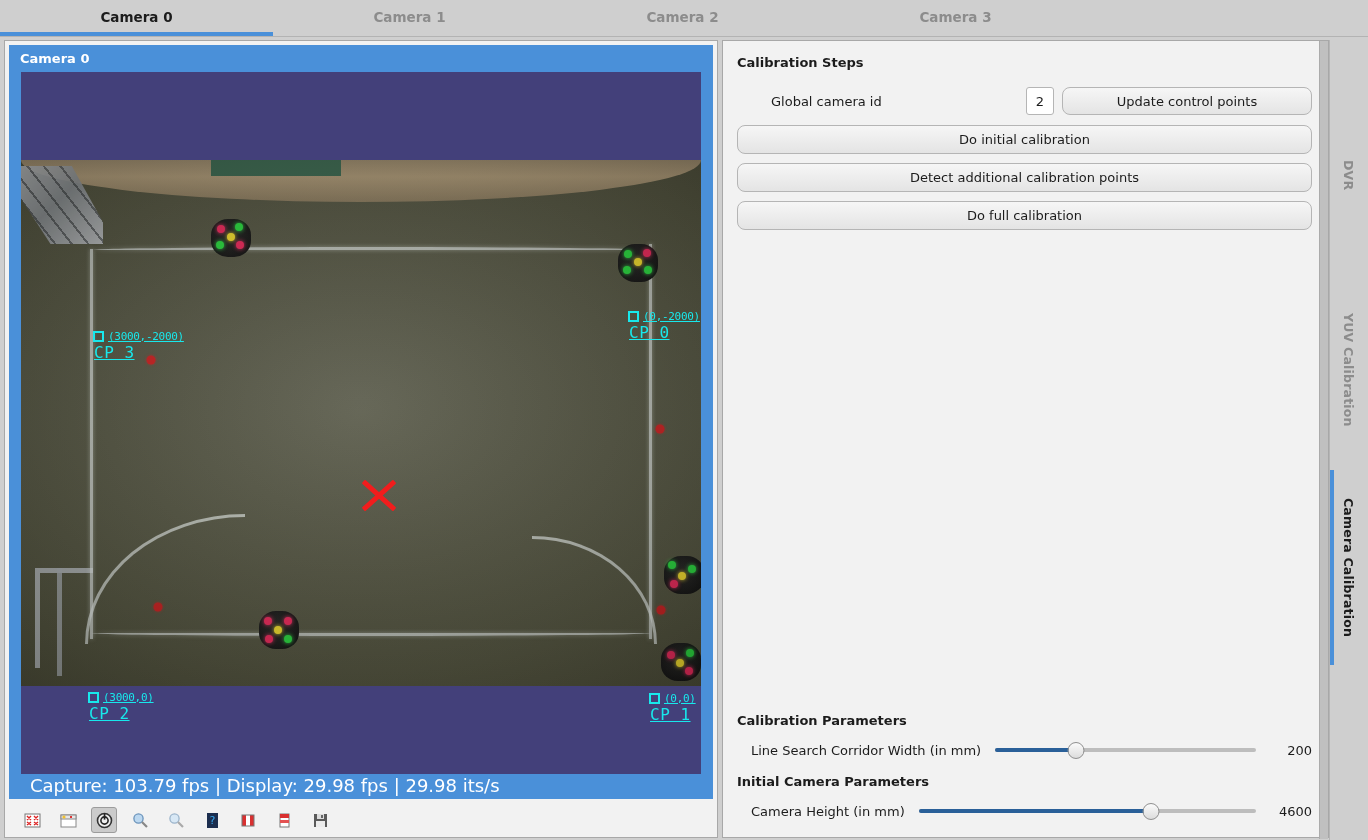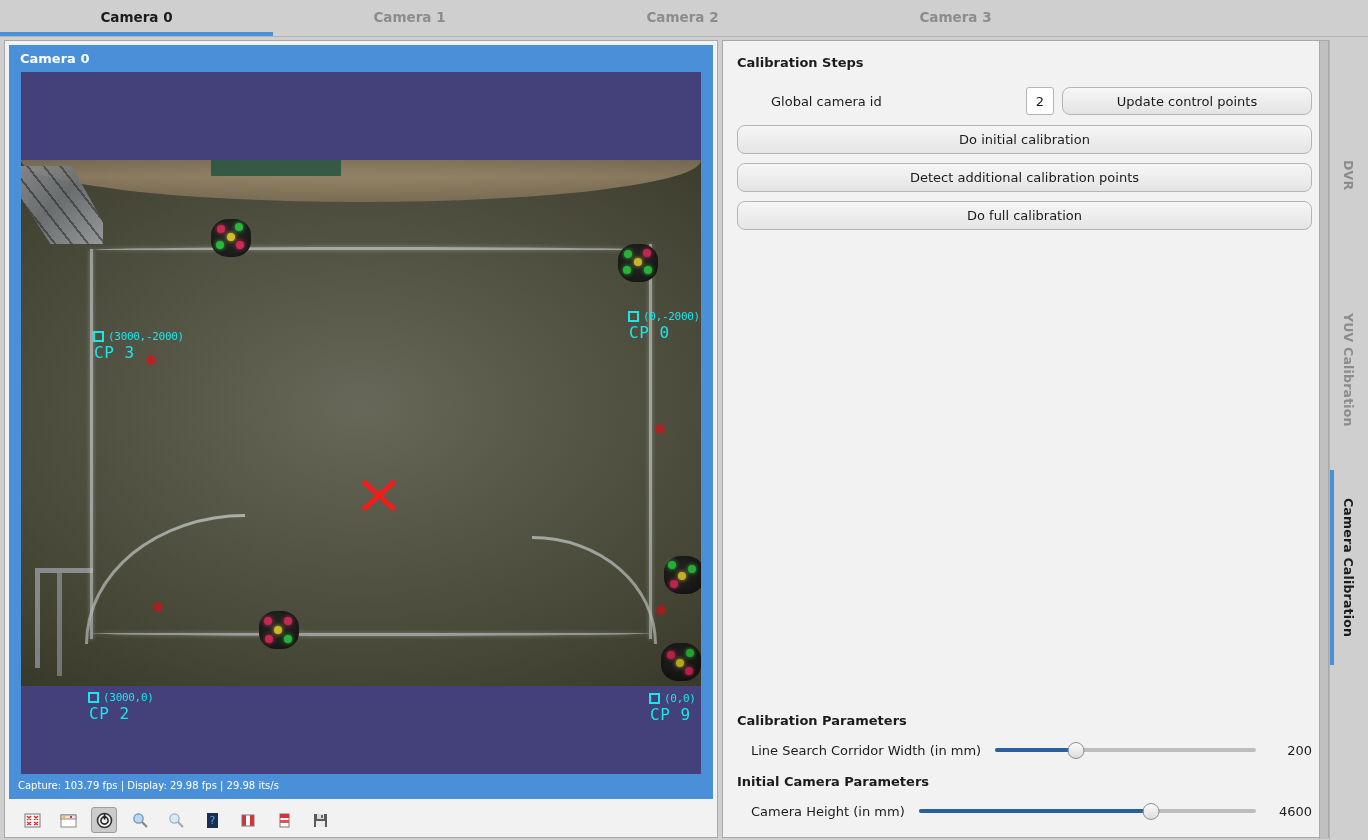--- a/index.html
+++ b/index.html
@@ -59,21 +59,21 @@
     color: #ffffff; font-size: 13px; font-weight: bold;
     padding-left: 10px;
   }
   .cam-view {
     margin: 0 11px; flex: 1;
     position: relative; overflow: hidden;
     background: #43407a;
   }
   .cam-status {
     height: 24px; line-height: 24px; color: #ffffff;
-    font-size: 10px; padding-left: 8px;
+    font-size: 18px; padding-left: 20px;
   }
   .cam-toolbar {
     height: 34px; display: flex; align-items: center;
     padding-left: 14px; gap: 10px; background: #f2f2f2;
   }
   .tb-btn {
     width: 26px; height: 26px;
     display: flex; align-items: center; justify-content: center;
     border-radius: 3px;
   }
@@ -185,21 +185,21 @@
     transform: translate(-50%,-50%);
   }
   .xmark span {
     position: absolute; left: 0; top: 19px; width: 42px; height: 5px;
     background: #f11d1d; border-radius: 1px;
   }
   .xmark span:nth-child(1) { transform: rotate(42deg); }
   .xmark span:nth-child(2) { transform: rotate(-42deg); }
 
   
-  .cp { position: absolute; color: #18e8ec; font-family: "DejaVu Sans Mono", "Liberation Mono", monospace; }
+  .cp { position: absolute; color: #18e8ec; font-family: "DejaVu Sans Mono", "Liberation Mono", monospace; text-decoration: underline; }
   .cp .cp-row { display: flex; align-items: center; gap: 4px; }
   .cp .cp-box {
     width: 11px; height: 11px; border: 2px solid #18e8ec; background: transparent;
   }
   .cp .cp-coord { font-size: 11px; letter-spacing: -0.3px; white-space: nowrap; }
   .cp .cp-label { font-size: 16px; margin-left: 1px; letter-spacing: 0.5px; }
 
   
   .right-dock {
     flex: 1; margin: 2px 0 0 4px;
@@ -400,21 +400,21 @@
                 <div class="cp-coord">(3000,0)</div>
               </div>
               <div class="cp-label">CP 2</div>
             </div>
 
             <div class="cp" style="left:628px;top:620px;">
               <div class="cp-row">
                 <div class="cp-box"></div>
                 <div class="cp-coord">(0,0)</div>
               </div>
-              <div class="cp-label">CP 9</div>
+              <div class="cp-label">CP 1</div>
             </div>
           </div>
         </div>
 
         <div class="cam-status">Capture: 103.79 fps | Display: 29.98 fps | 29.98 its/s</div>
       </div>
 
       <div class="cam-toolbar">
         <div class="tb-btn">
           <svg width="17" height="17" viewBox="0 0 17 17">

